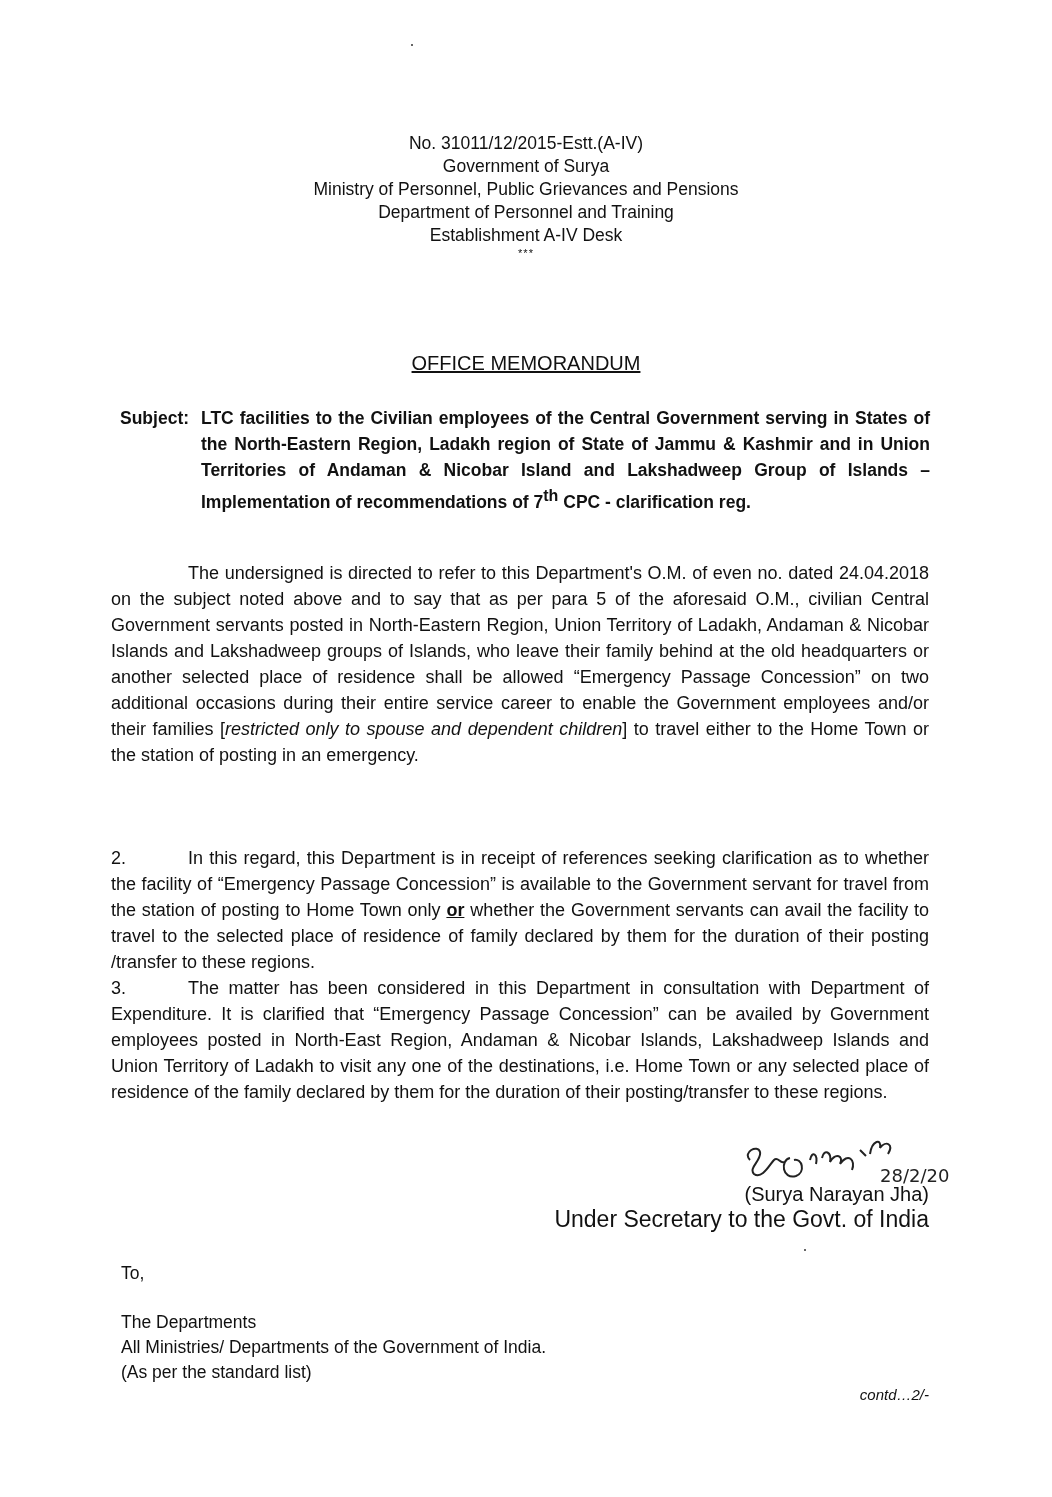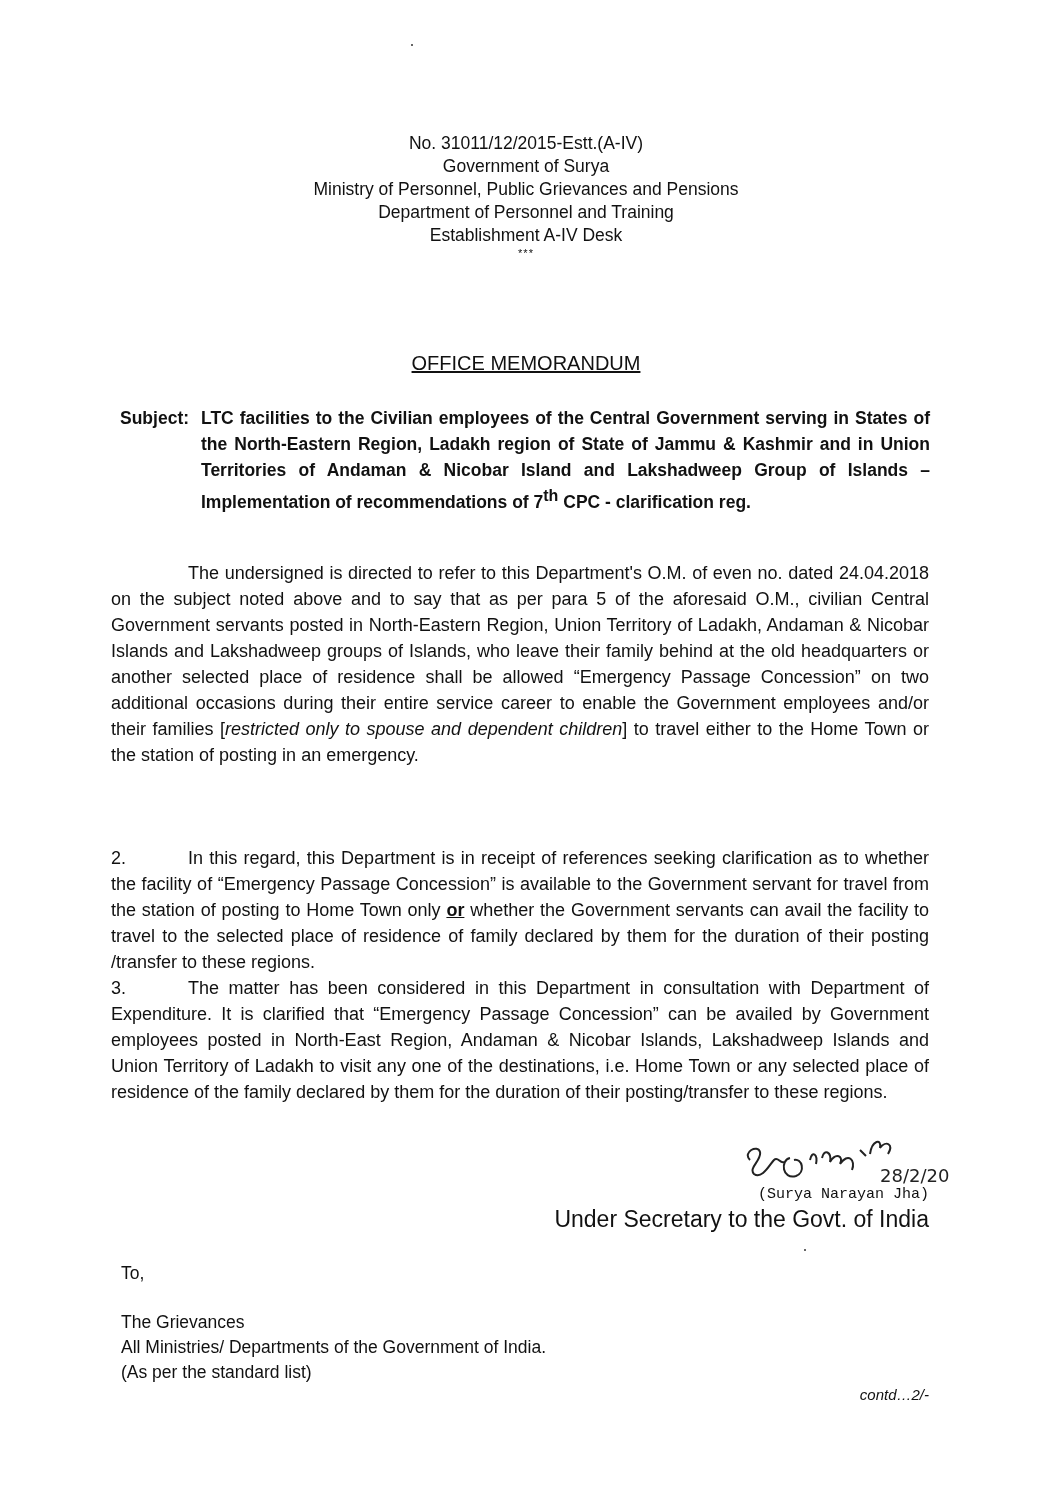--- a/index.html
+++ b/index.html
@@ -36,21 +36,21 @@
     font-size: 18px; line-height: 26px; text-align: justify;
   }
   .p1 { top: 560px; text-indent: 77px; }
   .p2 { top: 845px; }
   .p3 { top: 975px; }
   .num { display: inline-block; width: 77px; }
   .sig {
     position: absolute; left: 740px; top: 1130px; width: 240px; height: 55px;
   }
   .signame {
-    position: absolute; right: 123px; top: 1183px; font-size: 15px; line-height: 23px; text-align: right; font-family: Liberation Mono, monospace;
+    position: absolute; right: 123px; top: 1183px; font-size: 20px; line-height: 23px; text-align: right;
   }
   .desig {
     position: absolute; right: 123px; top: 1208px; font-size: 23px; line-height: 23px;
   }
   .to { position: absolute; left: 121px; top: 1263px; font-size: 17.5px; }
   .recip {
     position: absolute; left: 121px; top: 1310px; font-size: 17.5px; line-height: 25px;
   }
   .contd {
     position: absolute; right: 123px; top: 1386px; font-size: 15px; font-style: italic;
@@ -95,19 +95,19 @@
     <text x="140" y="52" font-family="DejaVu Sans, sans-serif" font-size="18" fill="#222">28/2/20</text>
   </svg>
 
   <div class="signame">(Surya Narayan Jha)</div>
   <div class="desig">Under Secretary to the Govt. of India</div>
 
   <div class="speck" style="left:804px;top:1249px;"></div>
 
   <div class="to">To,</div>
   <div class="recip">
-    <div>The Grievances</div>
+    <div>The Departments</div>
     <div>All Ministries/ Departments of the Government of India.</div>
     <div>(As per the standard list)</div>
   </div>
 
   <div class="contd">contd…2/-</div>
 </div>
 
 </body></html>

